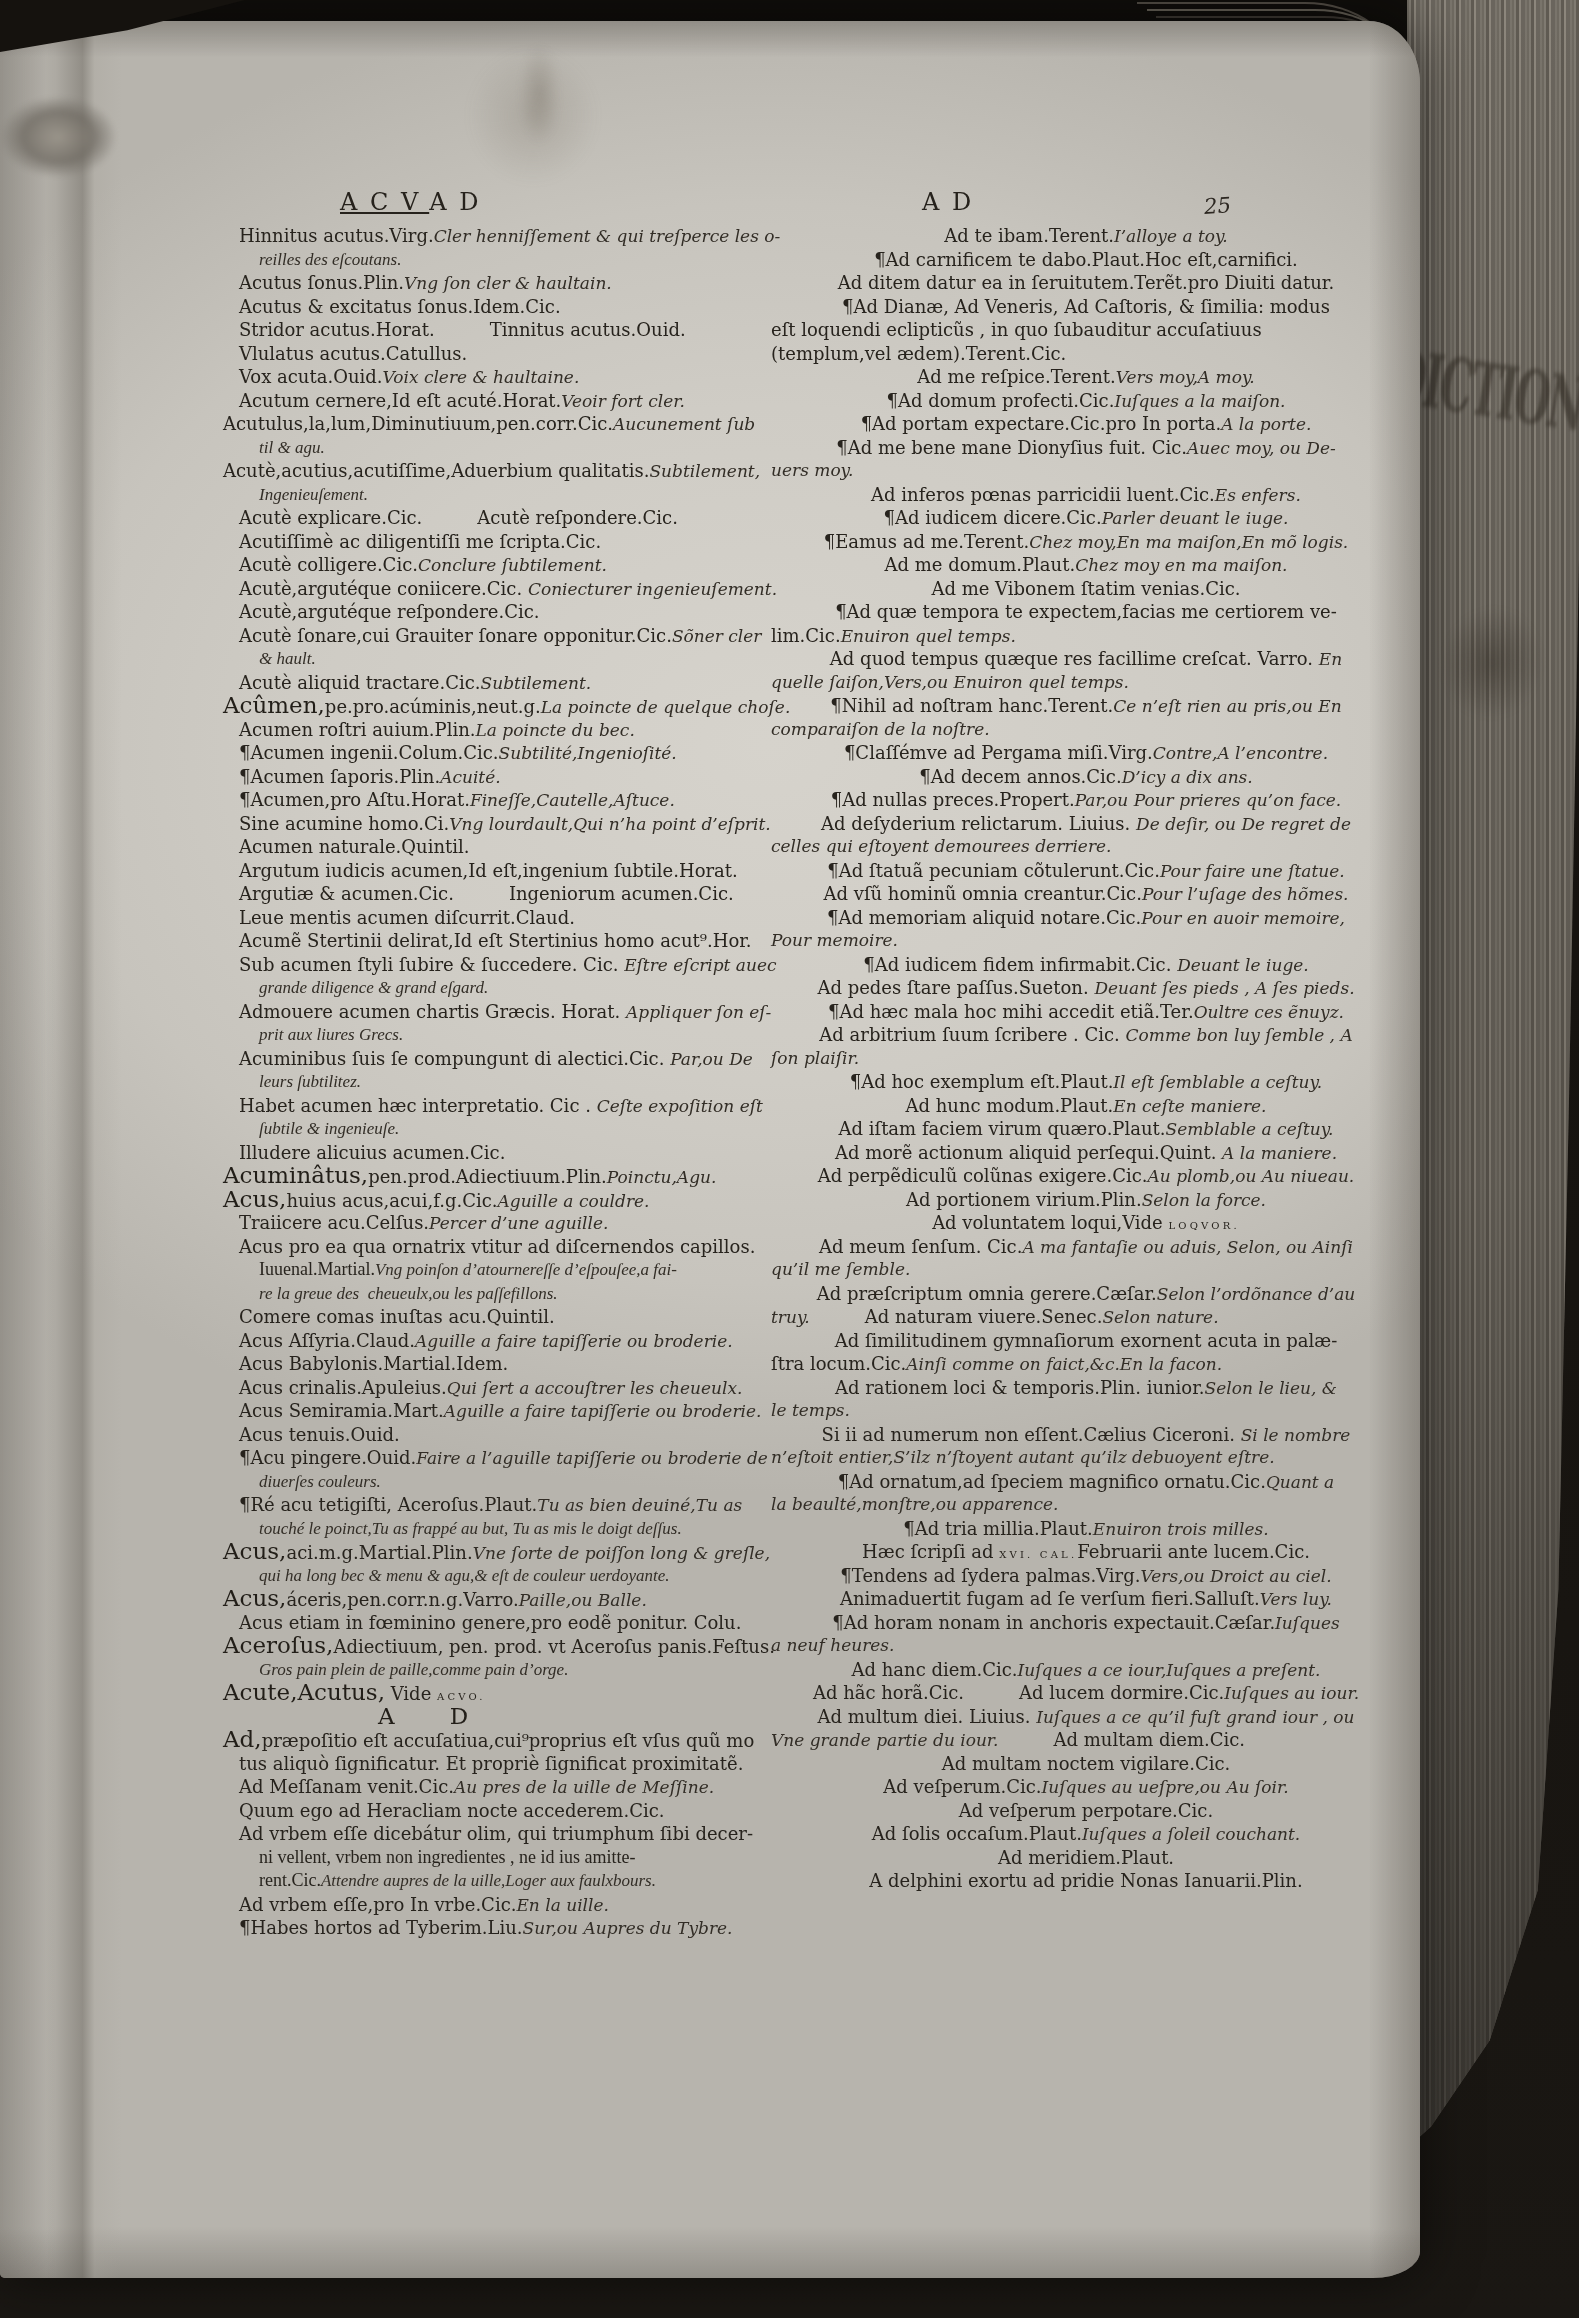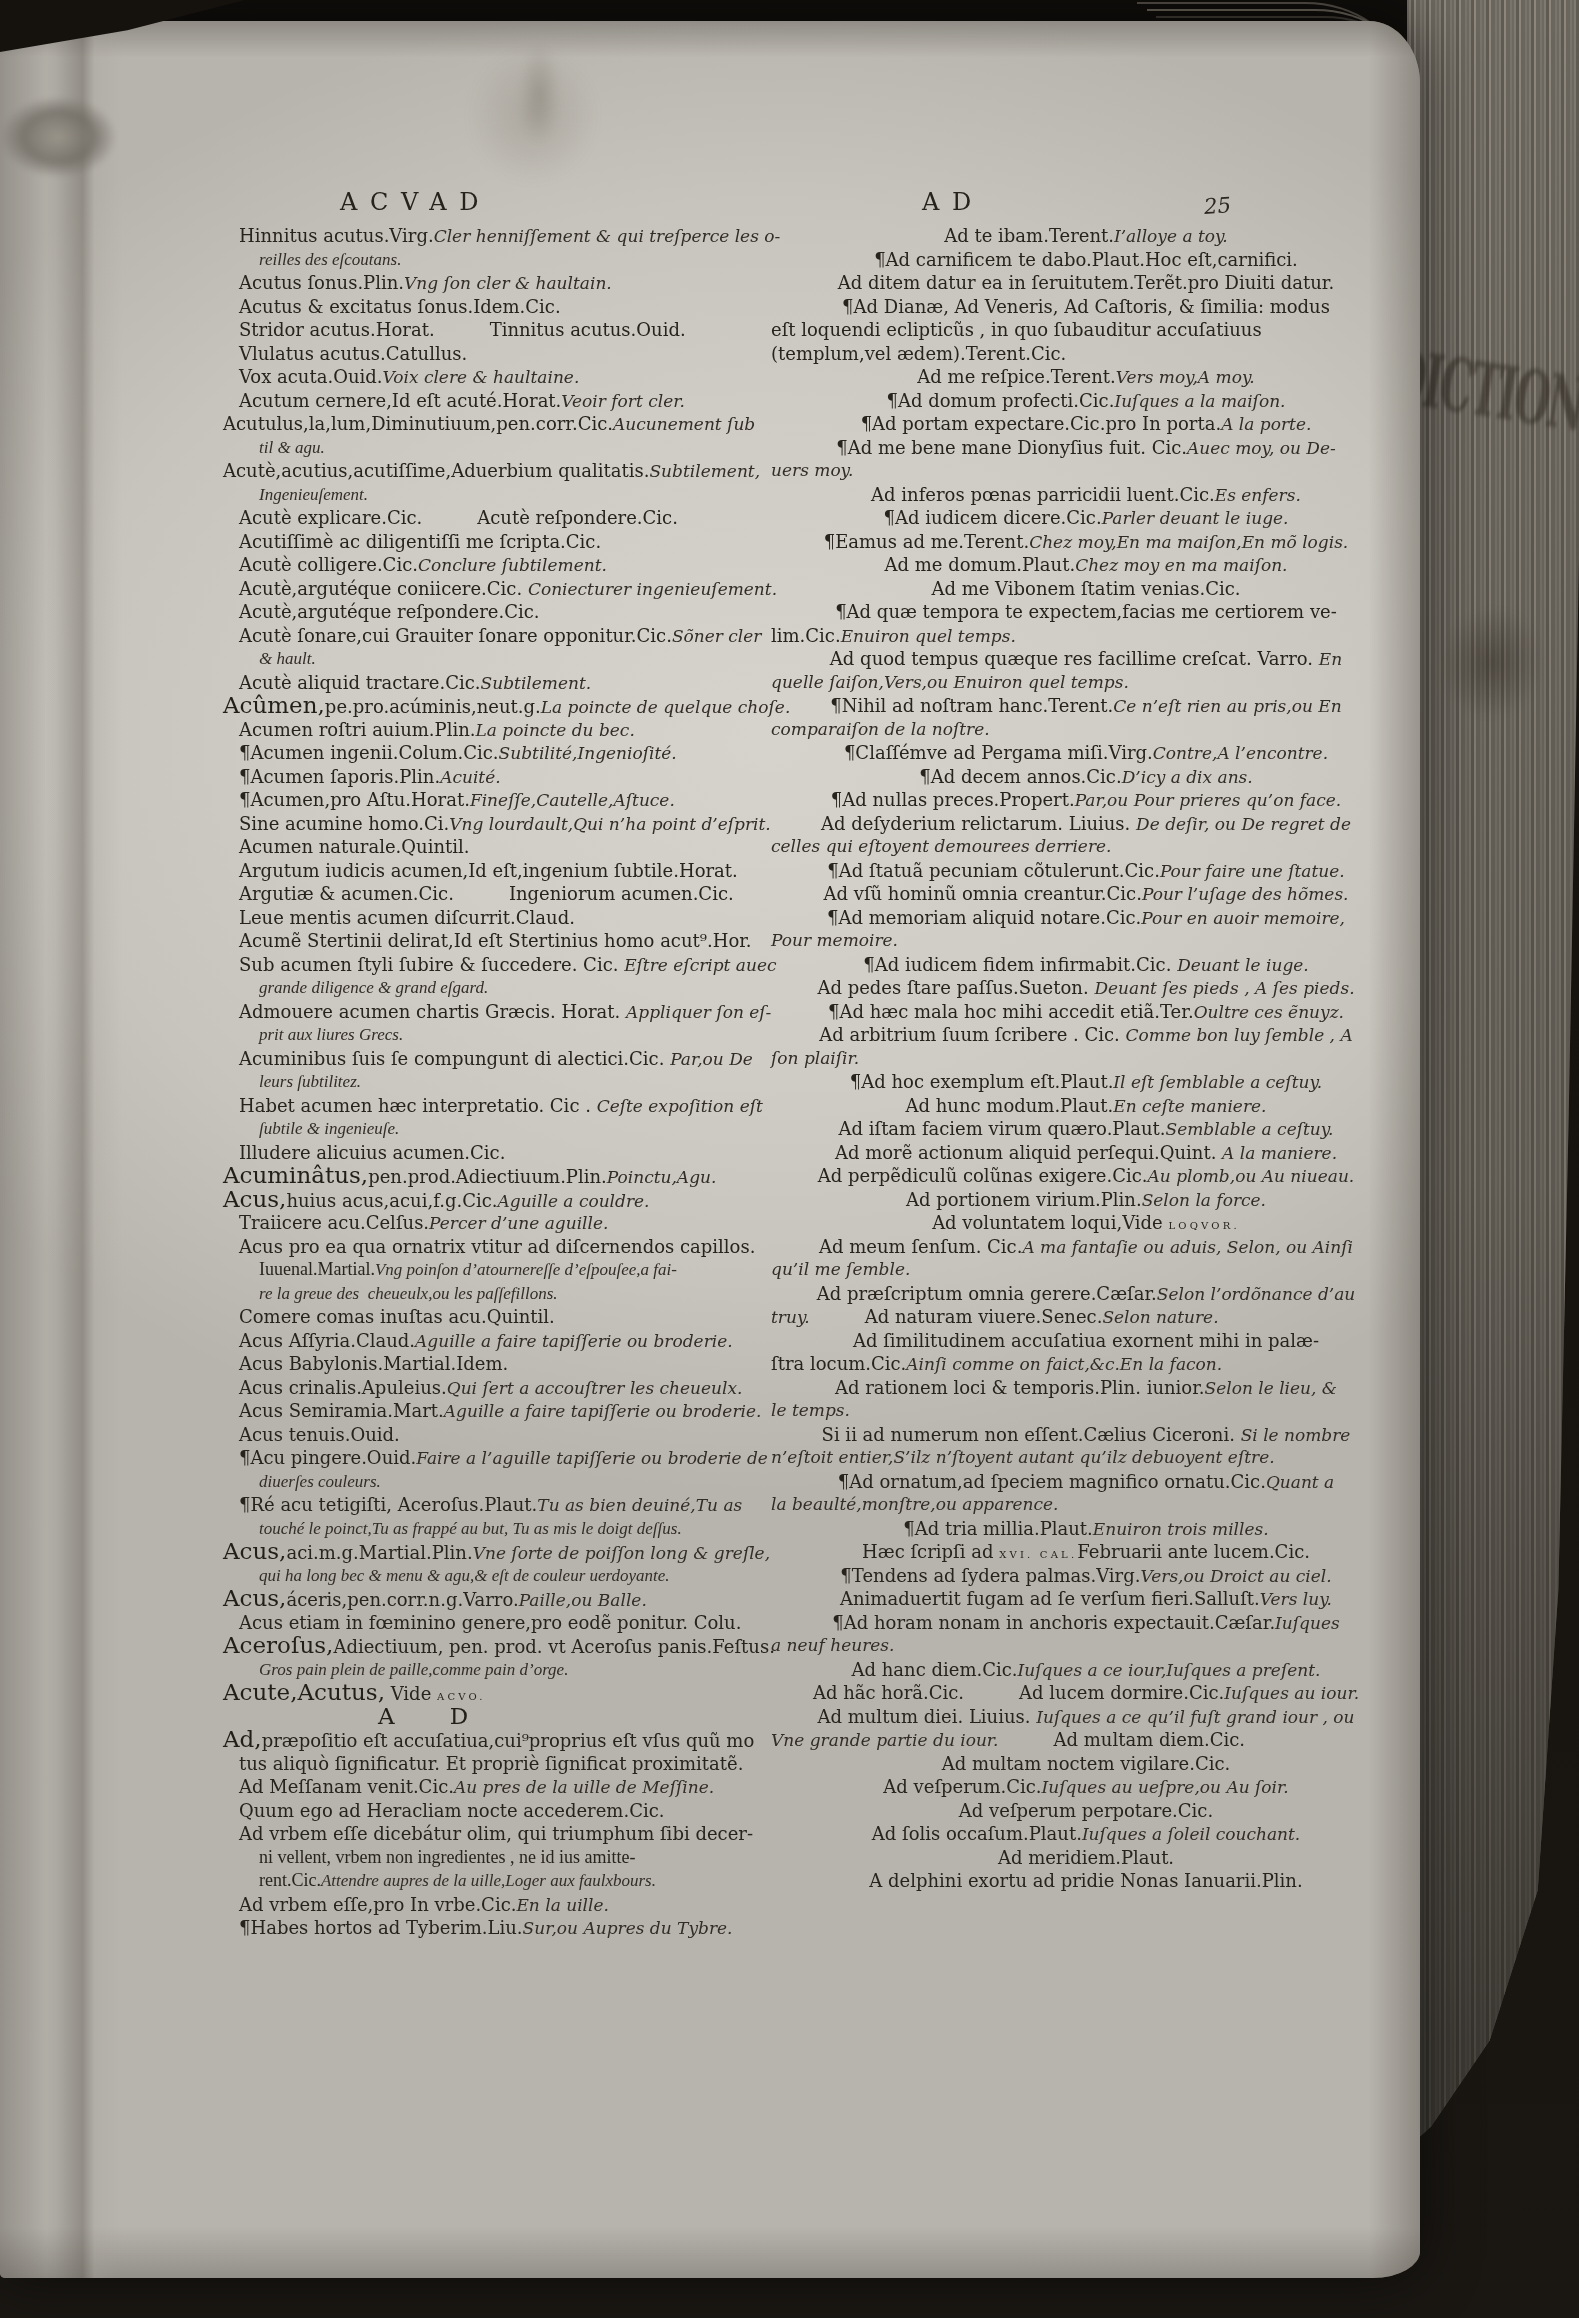--- a/index.html
+++ b/index.html
@@ -46,21 +46,21 @@
   
   .corner-dark{position:absolute;left:0;top:0;width:245px;height:52px;z-index:4;
     background:#15120e;clip-path:polygon(0 0,100% 0,52% 58%,0 100%);}
   .clasp{position:absolute;left:0px;top:96px;width:117px;height:82px;z-index:4;
     background:radial-gradient(closest-side,#948e83,#6d6860 60%,rgba(60,56,50,0));
     border-radius:40% 60% 55% 45%;filter:blur(2.4px);opacity:.75;}
   
   .head{position:absolute;z-index:5;color:#26221c;font-size:24px;}
   .ls{letter-spacing:12.6px;}
   .head-left{left:340px;top:188px;}
-  .head-left .part1{}
+  .head-left .part1{text-decoration:underline;}
   .head-right{left:922px;top:188px;}
   .pagenum{position:absolute;left:1204px;top:193px;z-index:5;color:#2c2721;
     font-style:italic;font-size:21.3px;transform:rotate(-4deg);}
   .col{position:absolute;top:224px;z-index:5;color:#26221c;}
   .col-left{left:223px;width:534px;}
   .col-right{left:755px;width:662px;}
   .tl{height:23.5px;line-height:23.5px;white-space:pre;}
   .col-left .ind-1{padding-left:16px;}
   .col-left .ind-2{padding-left:36px;font-family:Liberation Serif, serif;}
   .col-left .ind-3{padding-left:155px;}
@@ -222,21 +222,21 @@
       <div class="tl ind-1"><span class="seg-r">Ad hunc modum.Plaut.</span><span class="seg-i">En ceſte maniere.</span></div>
       <div class="tl ind-1"><span class="seg-r">Ad iſtam faciem virum quæro.Plaut.</span><span class="seg-i">Semblable a ceſtuy.</span></div>
       <div class="tl ind-1"><span class="seg-r">Ad morẽ actionum aliquid perſequi.Quint. </span><span class="seg-i">A la maniere.</span></div>
       <div class="tl ind-1"><span class="seg-r">Ad perpẽdiculũ colũnas exigere.Cic.</span><span class="seg-i">Au plomb,ou Au niueau.</span></div>
       <div class="tl ind-1"><span class="seg-r">Ad portionem virium.Plin.</span><span class="seg-i">Selon la force.</span></div>
       <div class="tl ind-1"><span class="seg-r">Ad voluntatem loqui,Vide </span><span class="seg-sc">LOQVOR.</span></div>
       <div class="tl ind-1"><span class="seg-r">Ad meum ſenſum. Cic.</span><span class="seg-i">A ma fantaſie ou aduis, Selon, ou Ainſi</span></div>
       <div class="tl ind-2"><span class="seg-i">qu’il me ſemble.</span></div>
       <div class="tl ind-1"><span class="seg-r">Ad præſcriptum omnia gerere.Cæſar.</span><span class="seg-i">Selon l’ordõnance d’au</span></div>
       <div class="tl ind-2"><span class="seg-i">truy.</span><span class="seg-g"></span><span class="seg-r">Ad naturam viuere.Senec.</span><span class="seg-i">Selon nature.</span></div>
-      <div class="tl ind-1"><span class="seg-r">Ad ſimilitudinem accuſatiua exornent mihi in palæ-</span></div>
+      <div class="tl ind-1"><span class="seg-r">Ad ſimilitudinem gymnaſiorum exornent acuta in palæ-</span></div>
       <div class="tl ind-2"><span class="seg-r">ſtra locum.Cic.</span><span class="seg-i">Ainſi comme on faict,&amp;c.En la facon.</span></div>
       <div class="tl ind-1"><span class="seg-r">Ad rationem loci &amp; temporis.Plin. iunior.</span><span class="seg-i">Selon le lieu, &amp;</span></div>
       <div class="tl ind-2"><span class="seg-i">le temps.</span></div>
       <div class="tl ind-1"><span class="seg-r">Si ii ad numerum non eſſent.Cælius Ciceroni. </span><span class="seg-i">Si le nombre</span></div>
       <div class="tl ind-2"><span class="seg-i">n’eſtoit entier,S’ilz n’ſtoyent autant qu’ilz debuoyent eſtre.</span></div>
       <div class="tl ind-1"><span class="seg-r">¶Ad ornatum,ad ſpeciem magnifico ornatu.Cic.</span><span class="seg-i">Quant a</span></div>
       <div class="tl ind-2"><span class="seg-i">la beaulté,monſtre,ou apparence.</span></div>
       <div class="tl ind-1"><span class="seg-r">¶Ad tria millia.Plaut.</span><span class="seg-i">Enuiron trois milles.</span></div>
       <div class="tl ind-1"><span class="seg-r">Hæc ſcripſi ad </span><span class="seg-sc">XVI. CAL.</span><span class="seg-r">Februarii ante lucem.Cic.</span></div>
       <div class="tl ind-1"><span class="seg-r">¶Tendens ad ſydera palmas.Virg.</span><span class="seg-i">Vers,ou Droict au ciel.</span></div>

